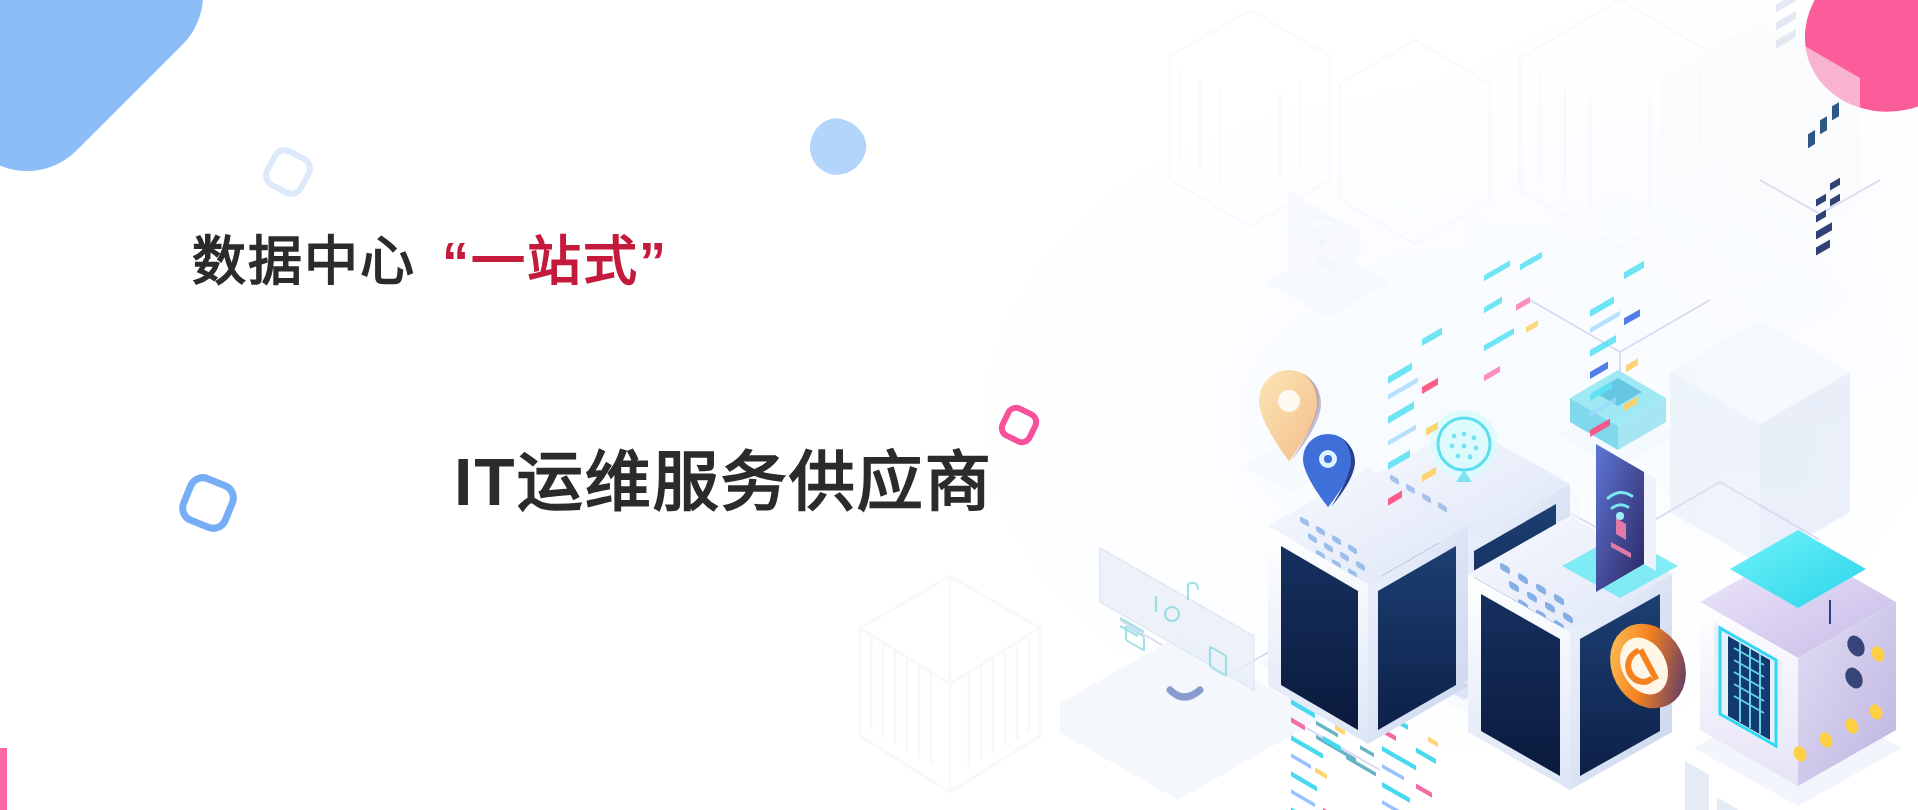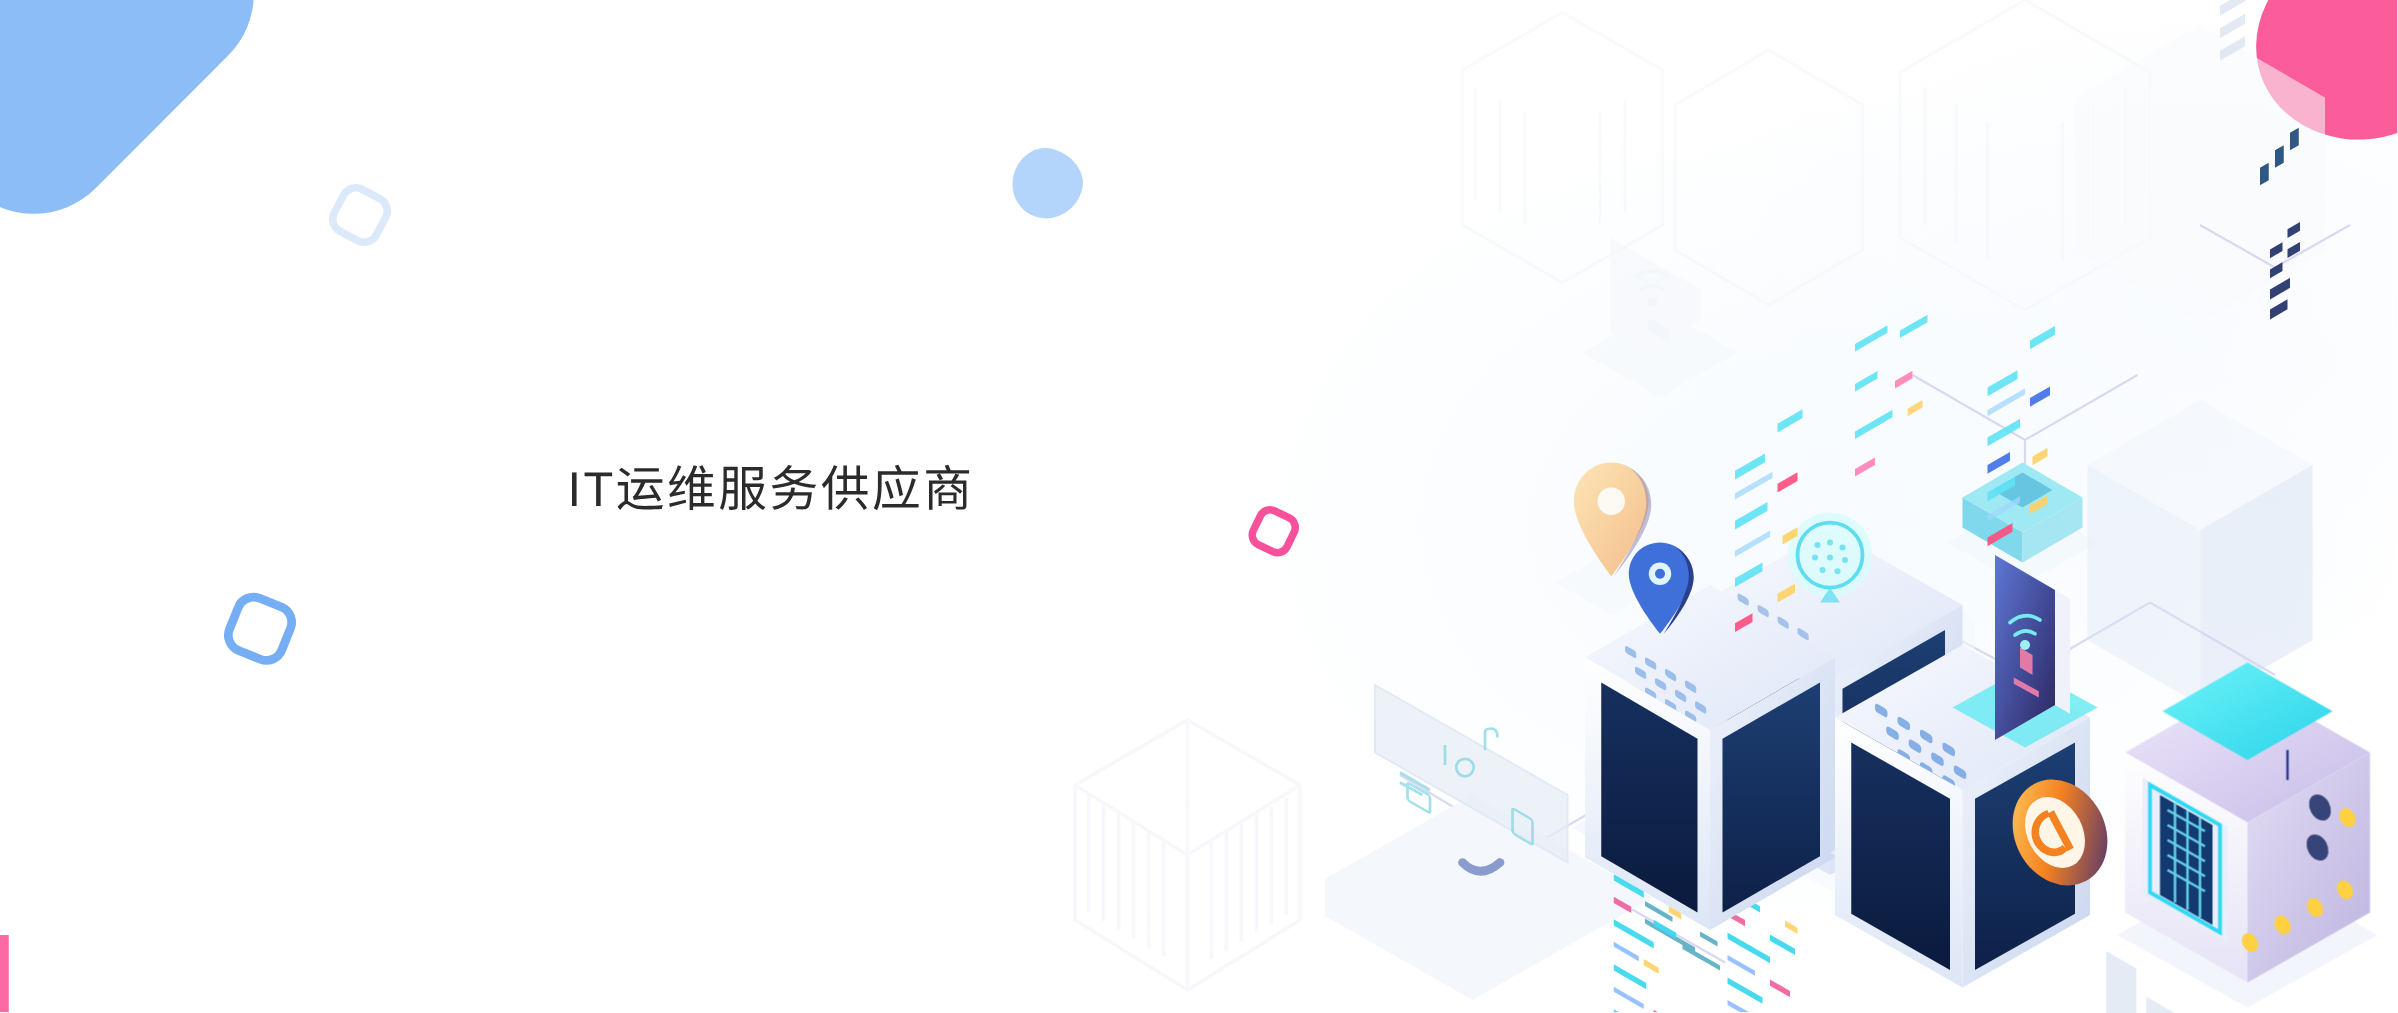--- a/index.html
+++ b/index.html
@@ -87,22 +87,22 @@
     font-weight:bold;
     letter-spacing:2px;
     line-height:1.25;
     white-space:nowrap;
   }
   .hl-dark { color:#2b2b2b; }
   .hl-red  { color:#c41b3c; margin-left:26px; }
   .headline-2 {
     margin-top:132px;
     margin-left:262px;
-    font-size:39px;
-    font-weight:normal;
+    font-size:66px;
+    font-weight:bold;
     color:#2b2b2b;
     letter-spacing:2px;
     white-space:nowrap;
   }
 
   
   .watermark-cube {
     position:absolute; left:855px; top:570px;
     width:190px; height:230px;
     opacity:.55;
@@ -134,20 +134,23 @@
     <g fill="none" stroke="#f2f4f9" stroke-width="3">
       <path d="M95 6 L185 58 L185 166 L95 222 L5 166 L5 58 Z"></path>
       <path d="M95 6 L95 114 M95 114 L185 58 M95 114 L5 58"></path>
       <path d="M95 114 L95 222"></path>
       <path d="M16 66 L16 160 M28 73 L28 167 M40 80 L40 174 M52 87 L52 181 M64 94 L64 188 M76 101 L76 195"></path>
       <path d="M114 103 L114 197 M126 96 L126 190 M138 89 L138 183 M150 82 L150 176 M162 75 L162 169 M174 68 L174 162"></path>
     </g>
   </svg>
 
   <div class="copy">
+    <div class="headline-1">
+      <span class="hl-dark">数据中心</span><span class="hl-red">“一站式”</span>
+    </div>
     <div class="headline-2">IT运维服务供应商</div>
   </div>
 
   <div class="illustration">
   <svg viewBox="0 0 858 810" xmlns="http://www.w3.org/2000/svg">
     <defs>
       <linearGradient id="gBodyL" x1="0" y1="0" x2="0" y2="1">
         <stop offset="0" stop-color="#ffffff"></stop>
             <stop offset="1" stop-color="#dde6f6"></stop>
       </linearGradient>

